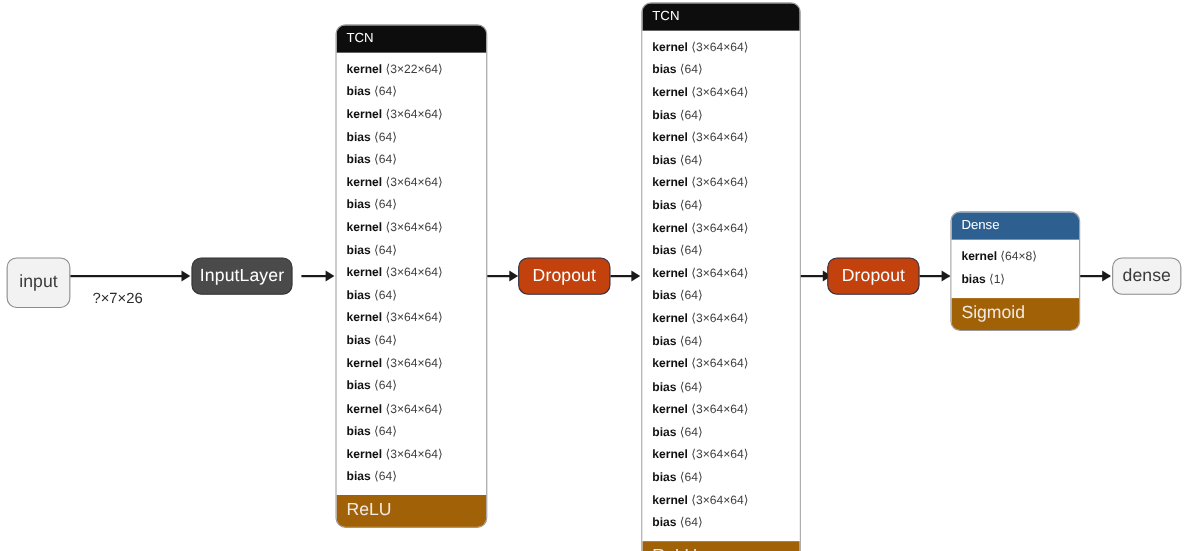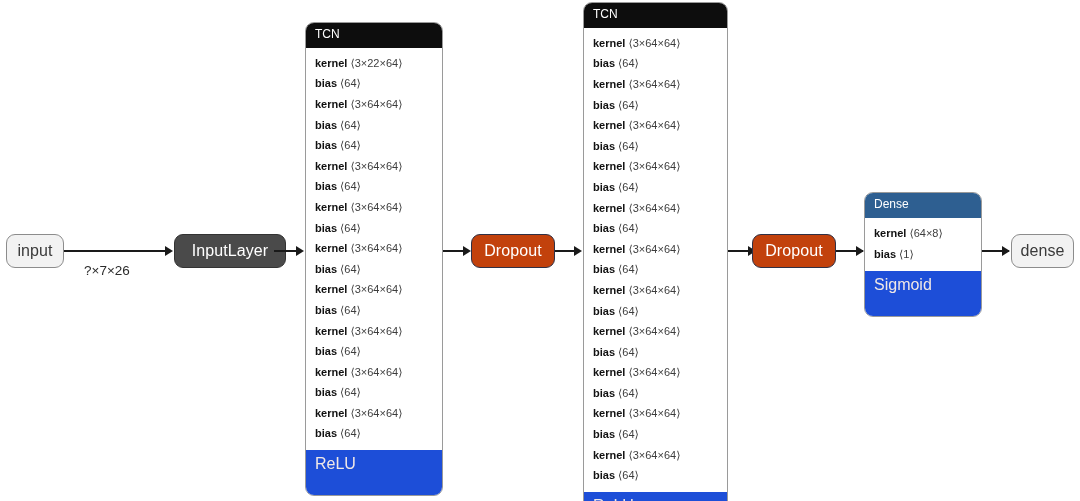--- a/index.html
+++ b/index.html
@@ -63,22 +63,22 @@
   }
   .card-header-tcn { background: #0d0d0d; }
   .card-header-dense { background: #2e5f91; }
   .card-body {
     background: #ffffff;
     padding: 5px 9px 6px 9px;
   }
   .card-footer {
     font-size: 16px;
     color: #f0e8e6;
-    background: #1d4ed8;
-    padding: 5px 9px 22px 9px;
+    background: #a16207;
+    padding: 5px 9px 6px 9px;
     line-height: 1.15;
   }
   .param-row {
     font-size: 11px;
     line-height: 20.6px;
     color: #2b2b2b;
     white-space: nowrap;
   }
   .param-row .pname {
     font-weight: bold;
@@ -109,29 +109,29 @@
     font-size: 13.5px;
     color: #2b2b2b;
     white-space: nowrap;
   }
 </style>
 </head>
 <body>
 
 <div id="canvas">
 
-  <div class="node node-io" style="left:6px; top:234px; width:58px; height:34px;">
+  <div class="node node-io" style="left:6px; top:234px; width:58px; height:46px;">
     <span>input</span>
   </div>
 
   <div class="edge" style="left:64px; top:250px; width:104px;"></div>
   <div class="arrowhead" style="left:165px; top:245.5px;"></div>
   <div class="edge-label" style="left:84px; top:263px;">?×7×26</div>
 
-  <div class="node node-input" style="left:174px; top:234px; width:112px; height:34px;">
+  <div class="node node-input" style="left:174px; top:234px; width:92px; height:34px;">
     <span>InputLayer</span>
   </div>
 
   <div class="edge" style="left:274px; top:250px; width:28px;"></div>
   <div class="arrowhead" style="left:296px; top:245.5px;"></div>
 
   <div class="card card-tcn" style="left:305px; top:22px; width:138px;">
     <div class="card-header card-header-tcn">TCN</div>
     <div class="card-body">
         <div class="param-row"><span class="pname">kernel</span><span class="pshape">⟨3×22×64⟩</span></div>

